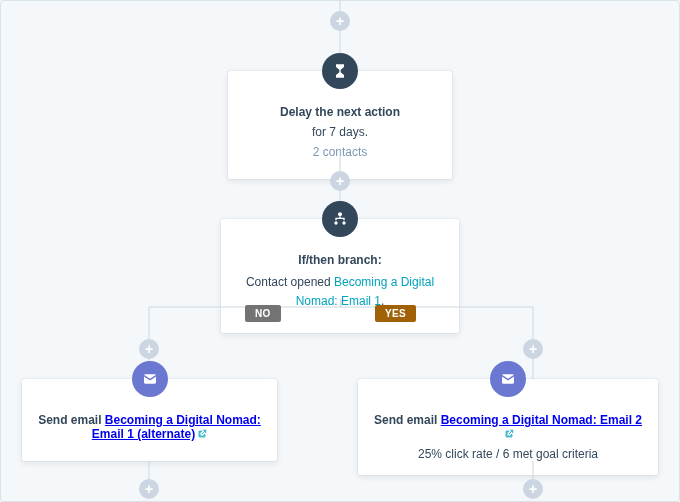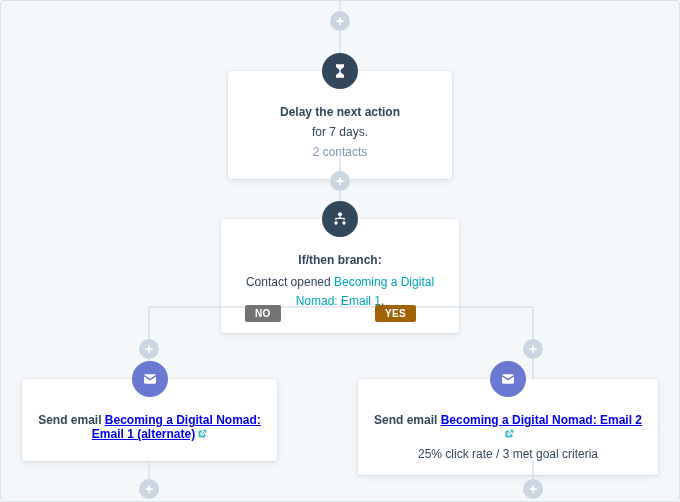--- a/index.html
+++ b/index.html
@@ -213,21 +213,21 @@
           <rect x="3" y="5" width="18" height="14" rx="2" fill="#fff"></rect>
           <path d="M3 7l9 6 9-6" stroke="#6a78d1" stroke-width="2"></path>
         </svg>
     </div>
     <div class="title">
       <span>Send email </span><a class="link" href="#"><span>Becoming a Digital Nomad: Email 2</span><svg class="ext-icon" viewBox="0 0 24 24">
             <path d="M14 3h7v7M21 3l-9 9M5 5h6v2H7v10h10v-4h2v6H5V5z" fill="none" stroke="#00a4bd" stroke-width="2"></path>
           </svg></a>
     </div>
     <div class="line">
-      <span class="rate">25%</span><span> click rate / 3 met goal criteria</span>
+      <span class="rate">25%</span><span> click rate / 6 met goal criteria</span>
     </div>
   </div>
 
   <div style="position:absolute;top:460px;left:148px;width:0;height:22px;border-left:1px solid #cbd6e2;transform:translateX(-50%);"></div>
   <div class="plus-node" style="top:478px; left:148px;">
       <span>+</span>
     </div>
   <div style="position:absolute;top:460px;left:532px;width:0;height:22px;border-left:1px solid #cbd6e2;transform:translateX(-50%);"></div>
   <div class="plus-node" style="top:478px; left:532px;">
       <span>+</span>

